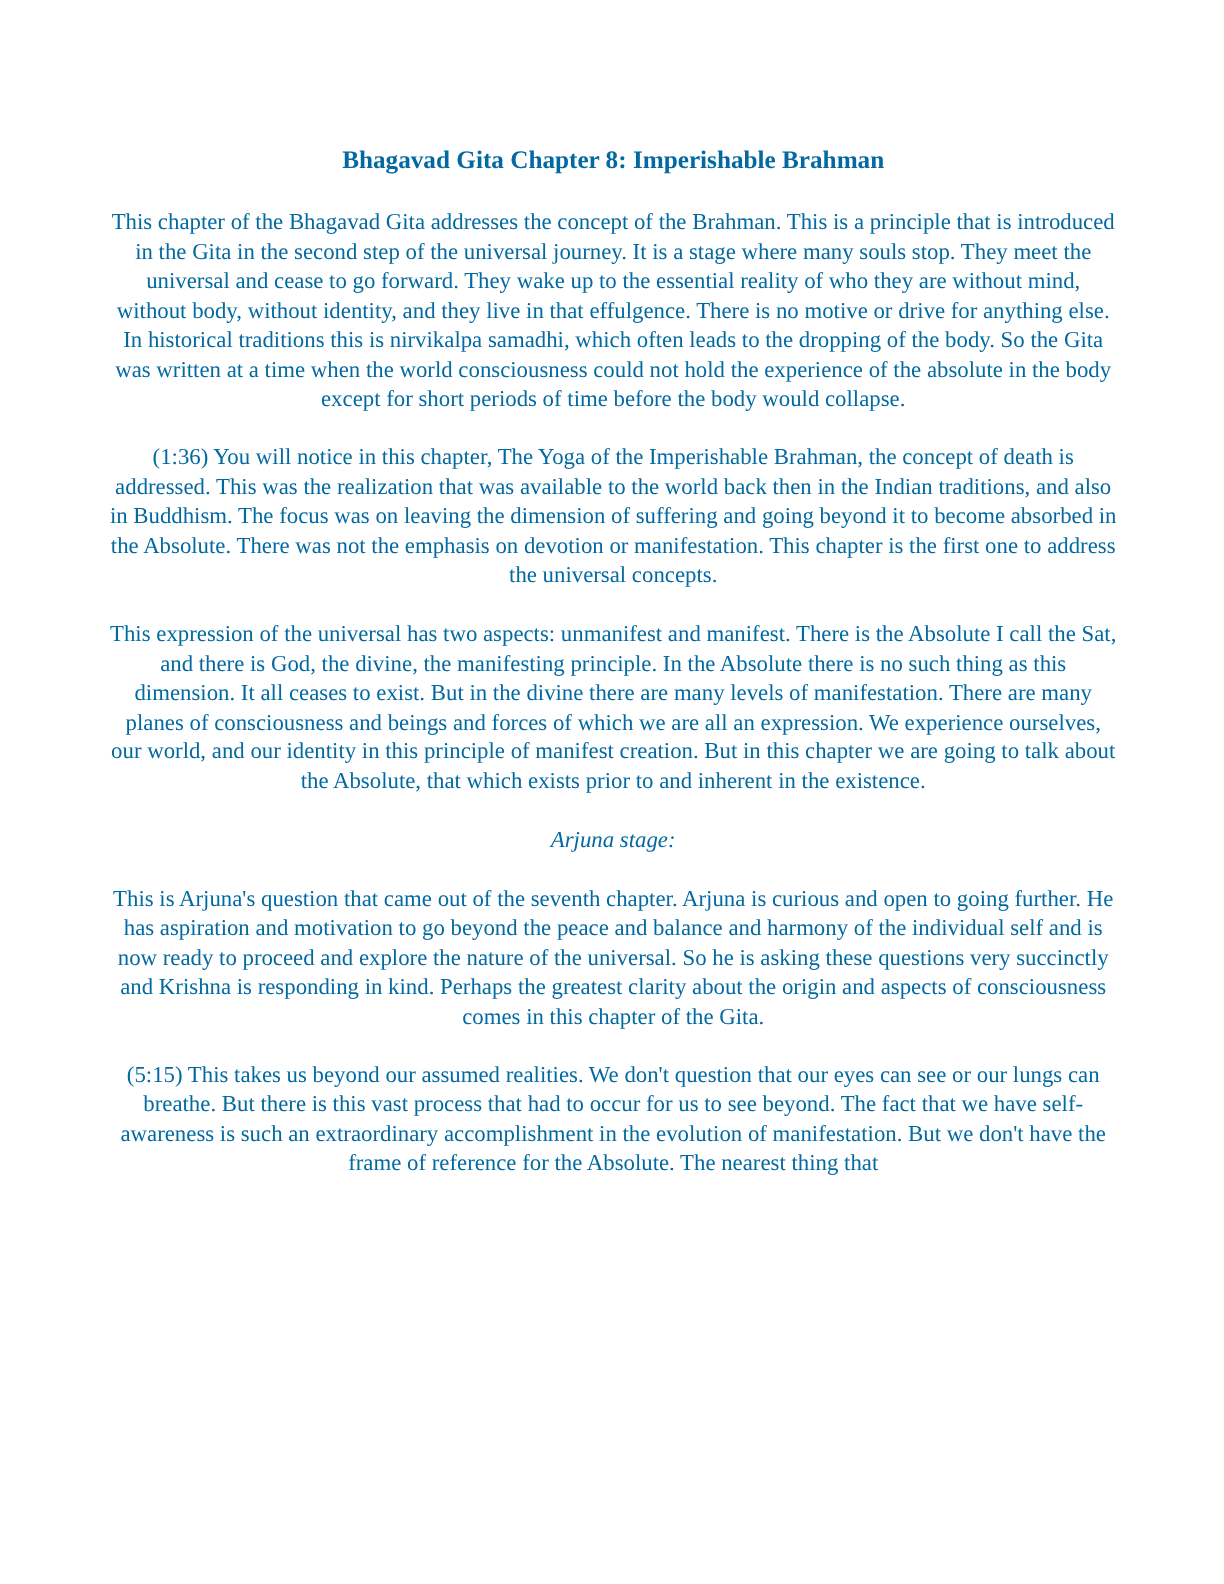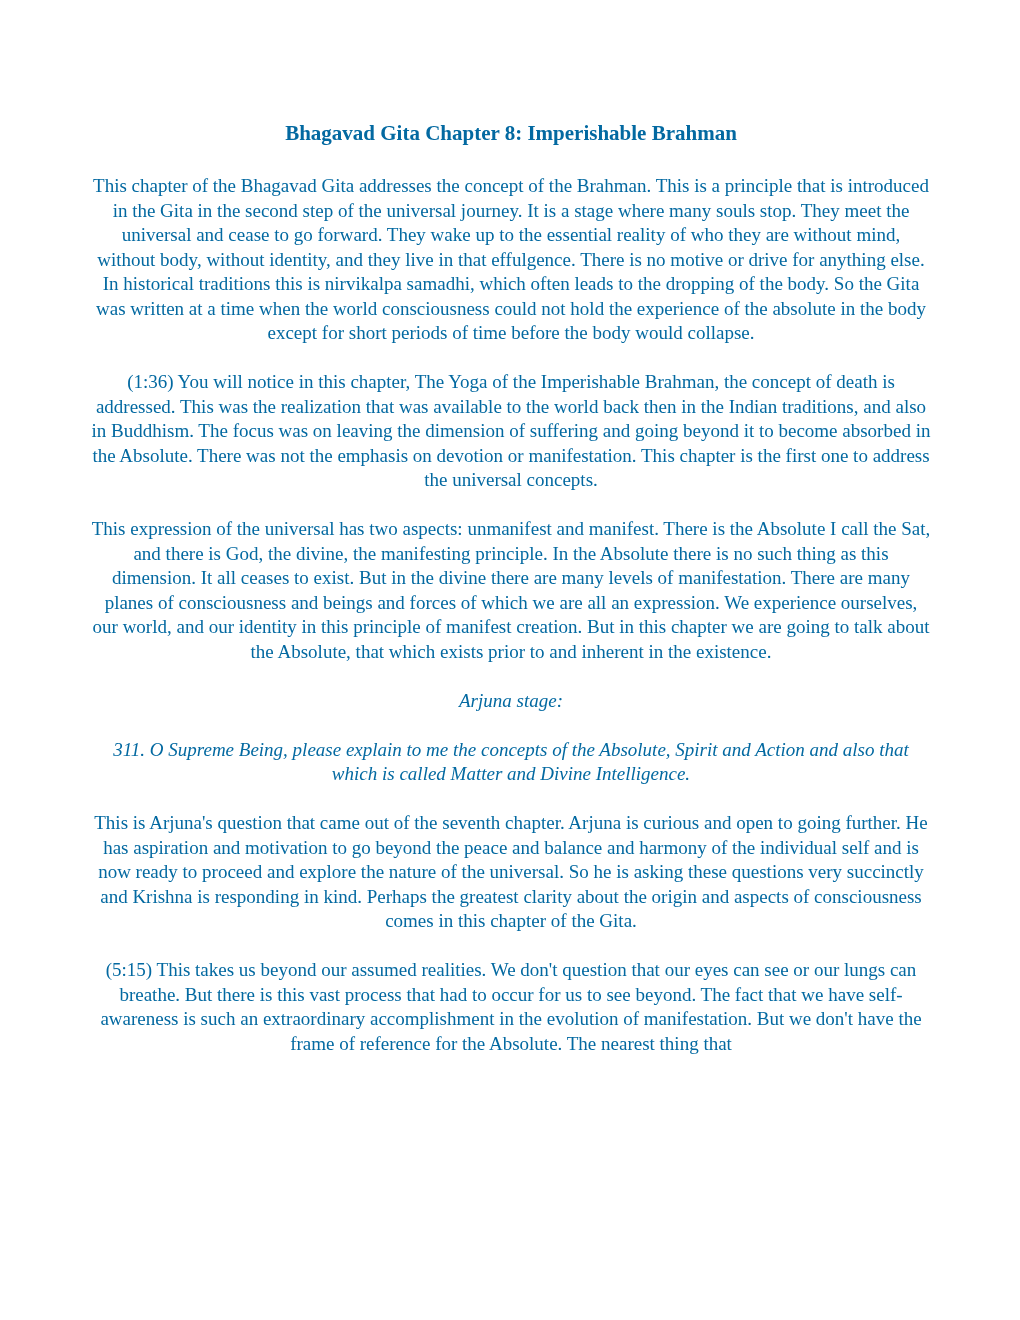--- a/index.html
+++ b/index.html
@@ -40,17 +40,16 @@
 <body>
 
 <div class="doc-page">
   <h1 class="doc-title">Bhagavad Gita Chapter 8: Imperishable Brahman</h1>
   <div class="doc-body">
 
   <p>This chapter of the Bhagavad Gita addresses the concept of the Brahman. This is a principle that is introduced in the Gita in the second step of the universal journey. It is a stage where many souls stop. They meet the universal and cease to go forward. They wake up to the essential reality of who they are without mind, without body, without identity, and they live in that effulgence. There is no motive or drive for anything else. In historical traditions this is nirvikalpa samadhi, which often leads to the dropping of the body. So the Gita was written at a time when the world consciousness could not hold the experience of the absolute in the body except for short periods of time before the body would collapse.</p>
       <p>(1:36) You will notice in this chapter, The Yoga of the Imperishable Brahman, the concept of death is addressed. This was the realization that was available to the world back then in the Indian traditions, and also in Buddhism. The focus was on leaving the dimension of suffering and going beyond it to become absorbed in the Absolute. There was not the emphasis on devotion or manifestation. This chapter is the first one to address the universal concepts.</p>
       <p>This expression of the universal has two aspects: unmanifest and manifest. There is the Absolute I call the Sat, and there is God, the divine, the manifesting principle. In the Absolute there is no such thing as this dimension. It all ceases to exist. But in the divine there are many levels of manifestation. There are many planes of consciousness and beings and forces of which we are all an expression. We experience ourselves, our world, and our identity in this principle of manifest creation. But in this chapter we are going to talk about the Absolute, that which exists prior to and inherent in the existence.</p>
       <p class="italic">Arjuna stage:</p>
-      <p class="italic">311. O Supreme Being, please explain to me the concepts of the Absolute, Spirit and Action and also that which is called Matter and Divine Intelligence.</p>
       <p>This is Arjuna's question that came out of the seventh chapter. Arjuna is curious and open to going further. He has aspiration and motivation to go beyond the peace and balance and harmony of the individual self and is now ready to proceed and explore the nature of the universal. So he is asking these questions very succinctly and Krishna is responding in kind. Perhaps the greatest clarity about the origin and aspects of consciousness comes in this chapter of the Gita.</p>
       <p>(5:15) This takes us beyond our assumed realities. We don't question that our eyes can see or our lungs can breathe. But there is this vast process that had to occur for us to see beyond. The fact that we have self-awareness is such an extraordinary accomplishment in the evolution of manifestation. But we don't have the frame of reference for the Absolute. The nearest thing that</p>
     </div>
 </div>
 
 </body></html>

